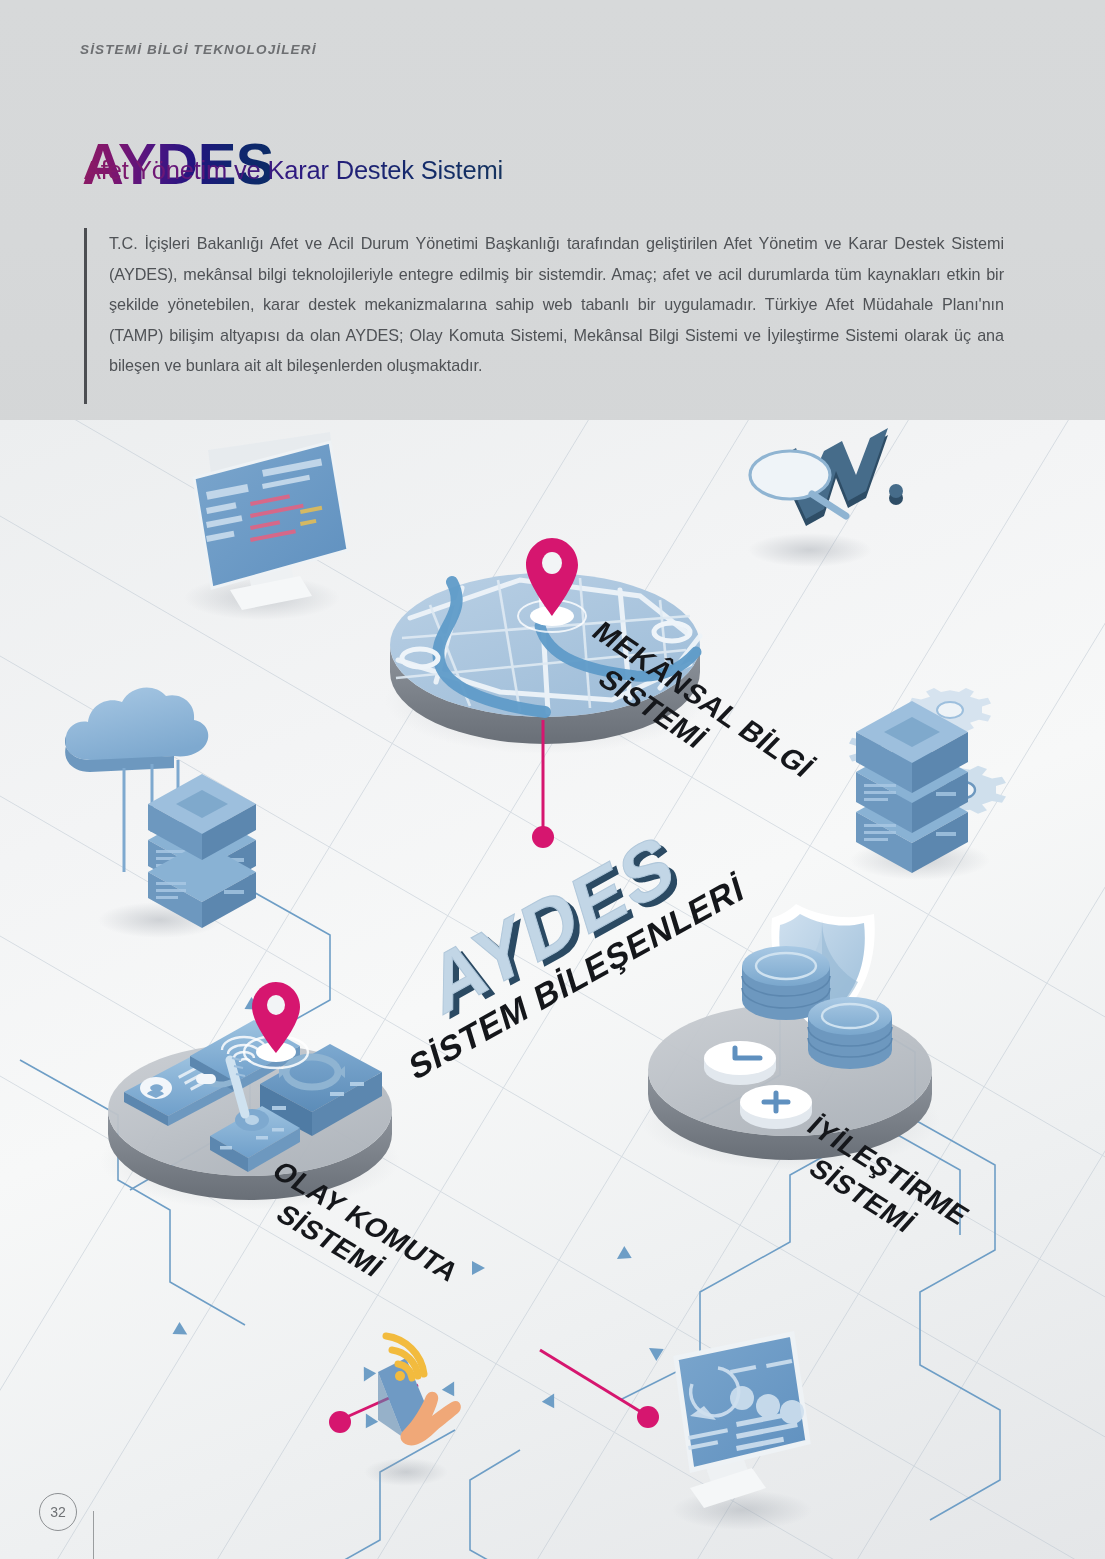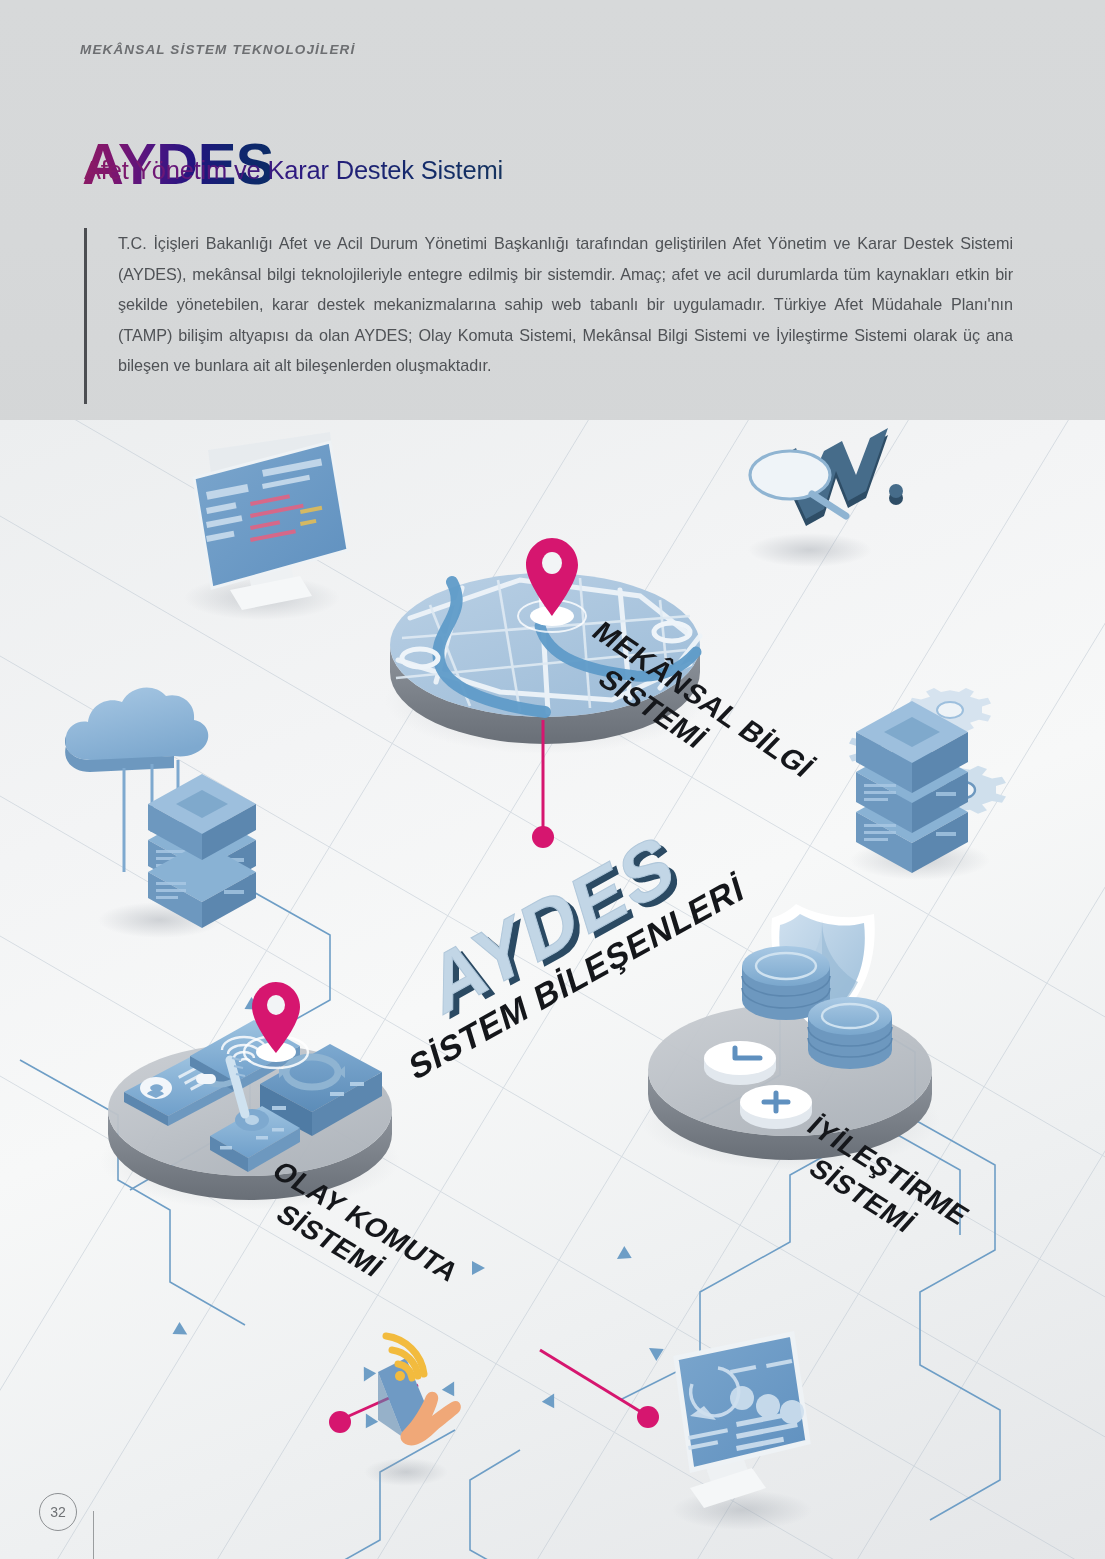--- a/index.html
+++ b/index.html
@@ -29,21 +29,21 @@
   .subtitle{position:absolute;left:84px;top:156px;font-size:25.5px;font-weight:normal;
     letter-spacing:-0.2px;
     background:linear-gradient(95deg,#8d1b63 0%,#66167a 22%,#2b1a80 52%,#122a6a 80%,#16345f 100%);
     -webkit-background-clip:text;background-clip:text;color:transparent;
     -webkit-text-fill-color:transparent;}
 
   
   .para-wrap{position:absolute;left:84px;top:228px;width:915px;}
   .para-rule{position:absolute;left:0;top:0;width:2.5px;height:176px;
     background:#4c4e52;}
-  .para{margin:0 0 0 34px;width:895px;font-size:16.2px;line-height:30.5px;
+  .para{margin:0 0 0 25px;width:895px;font-size:16.2px;line-height:30.5px;
     color:#4f5256;text-align:justify;letter-spacing:-0.05px;}
 
   
   .scene{position:absolute;left:0;top:420px;width:1105px;height:1139px;
          background:linear-gradient(158deg,#eceeef 0%,#f3f4f5 28%,#f7f8f8 48%,#eef0f1 72%,#e4e6e8 100%);
          overflow:hidden;}
   .scene svg{position:absolute;left:0;top:0;}
 
   
   .pageno{position:absolute;left:39px;top:1493px;width:36px;height:36px;
@@ -52,21 +52,21 @@
     font-size:14px;color:#6e7174;}
   .pageno-stem{position:absolute;left:93px;top:1511px;width:1px;height:48px;background:#9a9d9f;}
 </style>
 </head>
 <body>
 
 <div id="page">
 
   <div class="band"></div>
 
-  <div class="eyebrow">MEKÂNSAL SİSTEM TEKNOLOJİLERİ</div>
+  <div class="eyebrow">SİSTEMİ BİLGİ TEKNOLOJİLERİ</div>
   <h1 class="title">AYDES</h1>
   <div class="subtitle">Afet Yönetim ve Karar Destek Sistemi</div>
 
   <div class="para-wrap">
     <div class="para-rule"></div>
     <p class="para">T.C. İçişleri Bakanlığı Afet ve Acil Durum Yönetimi Başkanlığı tarafından geliştirilen Afet Yönetim ve Karar Destek Sistemi (AYDES), mekânsal bilgi teknolojileriyle entegre edilmiş bir sistemdir. Amaç; afet ve acil durumlarda tüm kaynakları etkin bir şekilde yönetebilen, karar destek mekanizmalarına sahip web tabanlı bir uygulamadır. Türkiye Afet Müdahale Planı'nın (TAMP) bilişim altyapısı da olan AYDES; Olay Komuta Sistemi, Mekânsal Bilgi Sistemi ve İyileştirme Sistemi olarak üç ana bileşen ve bunlara ait alt bileşenlerden oluşmaktadır.</p>
   </div>
 
   <div class="scene">
     <svg width="1105" height="1139" viewBox="0 0 1105 1139" xmlns="http://www.w3.org/2000/svg">

